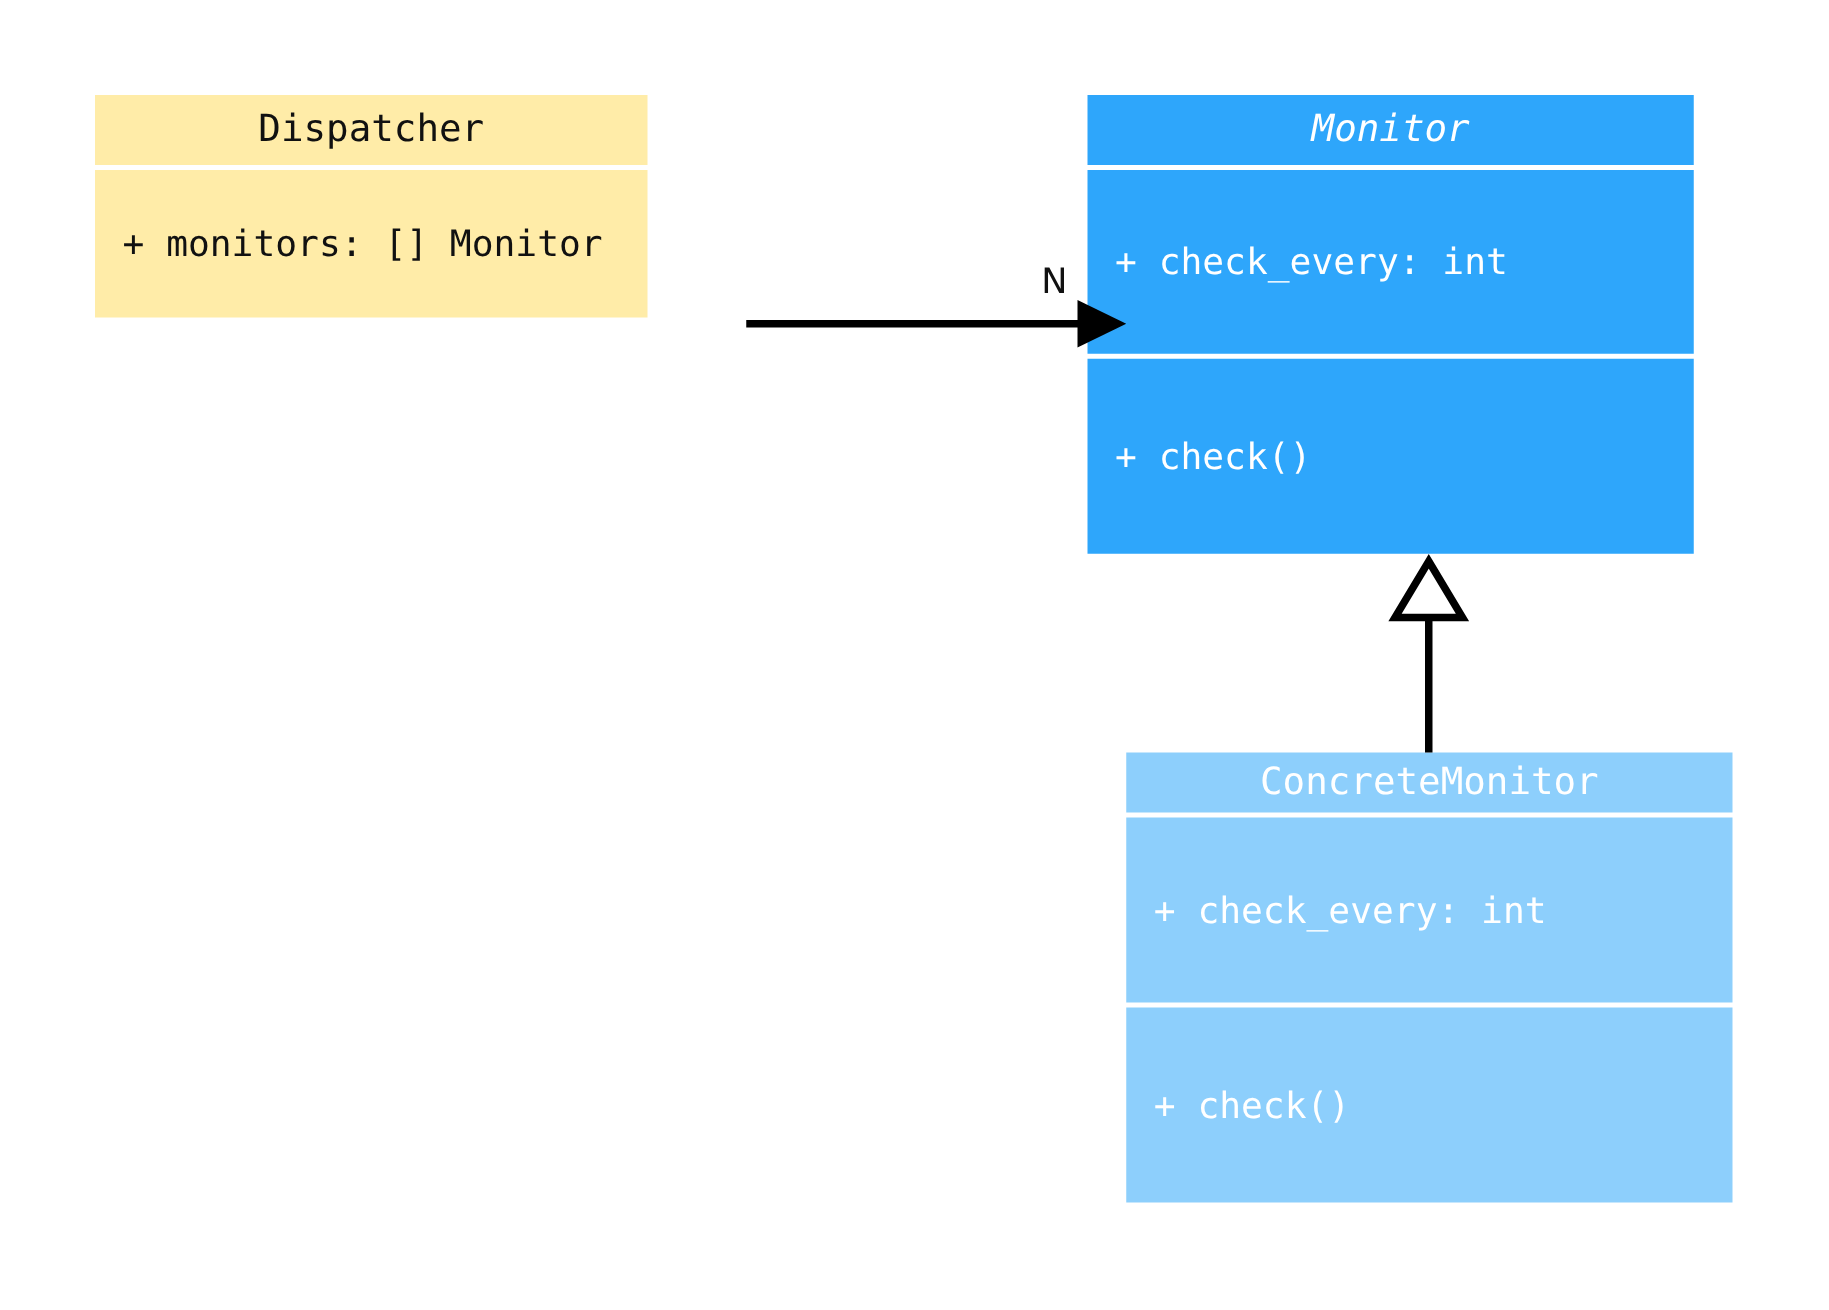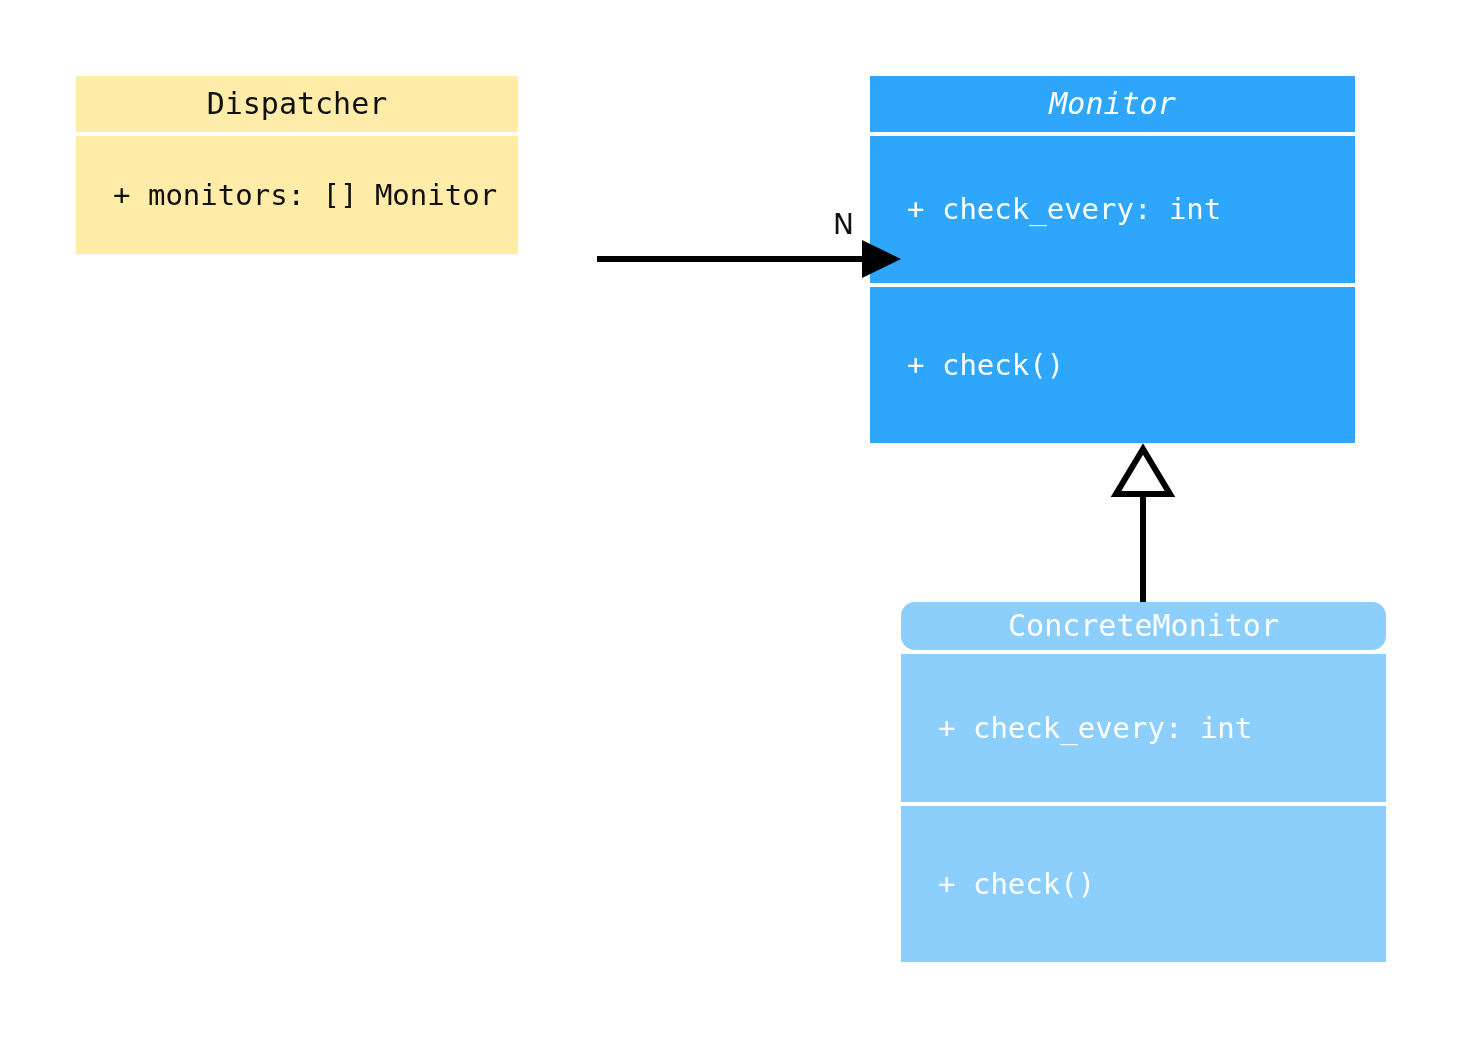--- a/index.html
+++ b/index.html
@@ -38,24 +38,24 @@
     text-align: center;
     font-size: 30px;
     line-height: 1.2;
     letter-spacing: 0px;
     white-space: nowrap;
   }
   .class-title.abstract {
     font-style: italic;
   }
   .member-list {
+    padding-left: 22px;
     font-size: 29px;
     line-height: 1.18;
     white-space: pre;
-    margin-left: 37px;
   }
   .member {
     white-space: pre;
   }
 
   
   .theme-yellow { background: transparent; color: #111111; }
   .theme-yellow .compartment { background: #ffeca8; }
 
   
@@ -109,21 +109,21 @@
       </div>
     </div>
     <div class="compartment" style="height:156px;">
       <div class="member-list">
         <div class="member">+ check()</div>
       </div>
     </div>
   </div>
 
   <div class="uml-class theme-lightblue" style="left:901px; top:602px; width:485px; height:368px;">
-    <div class="compartment" style="height:48px;border-radius:14px;">
+    <div class="compartment" style="height:48px;">
       <div class="class-title">ConcreteMonitor</div>
     </div>
     <div class="compartment" style="height:148px;">
       <div class="member-list">
         <div class="member">+ check_every: int</div>
       </div>
     </div>
     <div class="compartment" style="height:156px;">
       <div class="member-list">
         <div class="member">+ check()</div>

